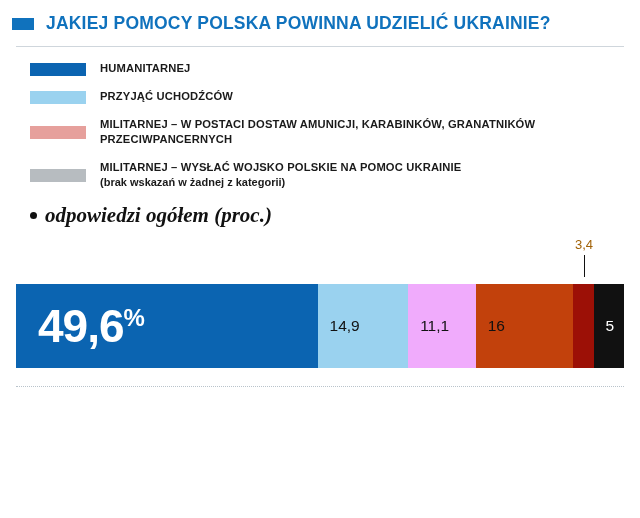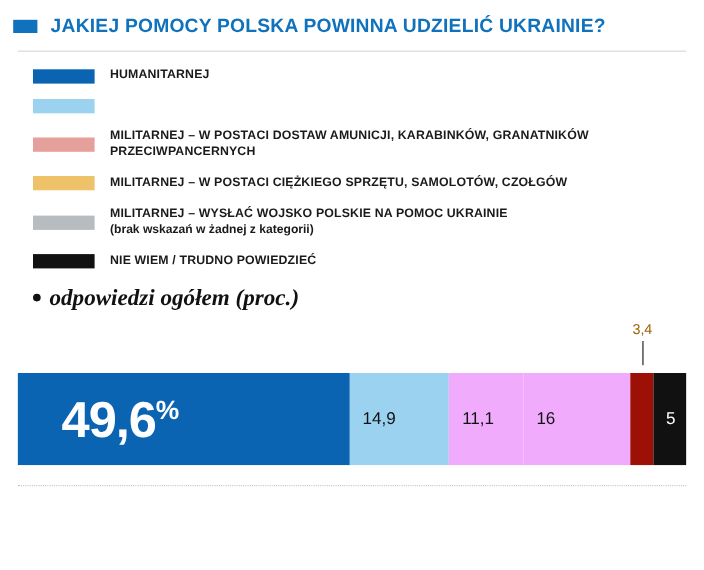--- a/index.html
+++ b/index.html
@@ -140,21 +140,21 @@
     overflow: hidden;
   }
   .seg {
     height: 100%;
     display: flex;
     align-items: center;
     box-sizing: border-box;
   }
   .seg-main {
     justify-content: flex-start;
-    padding-left: 40px;
+    padding-left: 22px;
   }
   .seg-main .seg-value {
     color: #ffffff;
     font-size: 46px;
     font-weight: bold;
     line-height: 1;
     letter-spacing: -1px;
   }
   .seg-main .pct {
     font-size: 24px;
@@ -201,45 +201,38 @@
 
   <div class="legend">
 
     <div class="legend-item">
       <div class="legend-swatch" style="background:#0b64b1"></div>
       <div class="legend-label">HUMANITARNEJ</div>
     </div>
 
     <div class="legend-item">
       <div class="legend-swatch" style="background:#9ad2ef"></div>
+      <div class="legend-label">PRZYJĄĆ UCHODŹCÓW</div>
     </div>
 
     <div class="legend-item">
       <div class="legend-swatch" style="background:#e6a09c"></div>
       <div class="legend-label">MILITARNEJ – W POSTACI DOSTAW AMUNICJI, KARABINKÓW, GRANATNIKÓW PRZECIWPANCERNYCH</div>
     </div>
 
-    <div class="legend-item">
-      <div class="legend-swatch" style="background:#edc269"></div>
-      <div class="legend-label">MILITARNEJ – W POSTACI CIĘŻKIEGO SPRZĘTU, SAMOLOTÓW, CZOŁGÓW</div>
-    </div>
 
 
     <div class="legend-item">
       <div class="legend-swatch" style="background:#b7bcc0"></div>
       <div class="legend-label">
         <span>MILITARNEJ – WYSŁAĆ WOJSKO POLSKIE NA POMOC UKRAINIE</span>
         <span class="legend-sub">(brak wskazań w żadnej z kategorii)</span>
       </div>
     </div>
 
-    <div class="legend-item">
-      <div class="legend-swatch" style="background:#111111"></div>
-      <div class="legend-label">NIE WIEM / TRUDNO POWIEDZIEĆ</div>
-    </div>
 
   </div>
 
   <div class="section-row">
     <div class="section-dot"></div>
     <div class="section-label">odpowiedzi ogółem (proc.)</div>
   </div>
 
   <div class="chart-wrap">
 
@@ -251,21 +244,21 @@
     <div class="bar">
       <div class="seg seg-main" style="background:#0b64b1;width:49.6%">
         <span class="seg-value"><span>49,6</span><span class="pct">%</span></span>
       </div>
       <div class="seg seg-other" style="background:#9ad2ef;width:14.9%">
         <span class="seg-value">14,9</span>
       </div>
       <div class="seg seg-other" style="background:#f0abfc;width:11.1%">
         <span class="seg-value">11,1</span>
       </div>
-      <div class="seg seg-other" style="background:#f0abfc;width:16%">
+      <div class="seg seg-other" style="background:#c2410c;width:16%">
         <span class="seg-value">16</span>
       </div>
       <div class="seg seg-other" style="background:#9c1006;width:3.4%">
         <span class="seg-value"></span>
       </div>
       <div class="seg seg-other seg-dark" style="background:#111111;width:5%">
         <span class="seg-value">5</span>
       </div>
     </div>
   </div>

